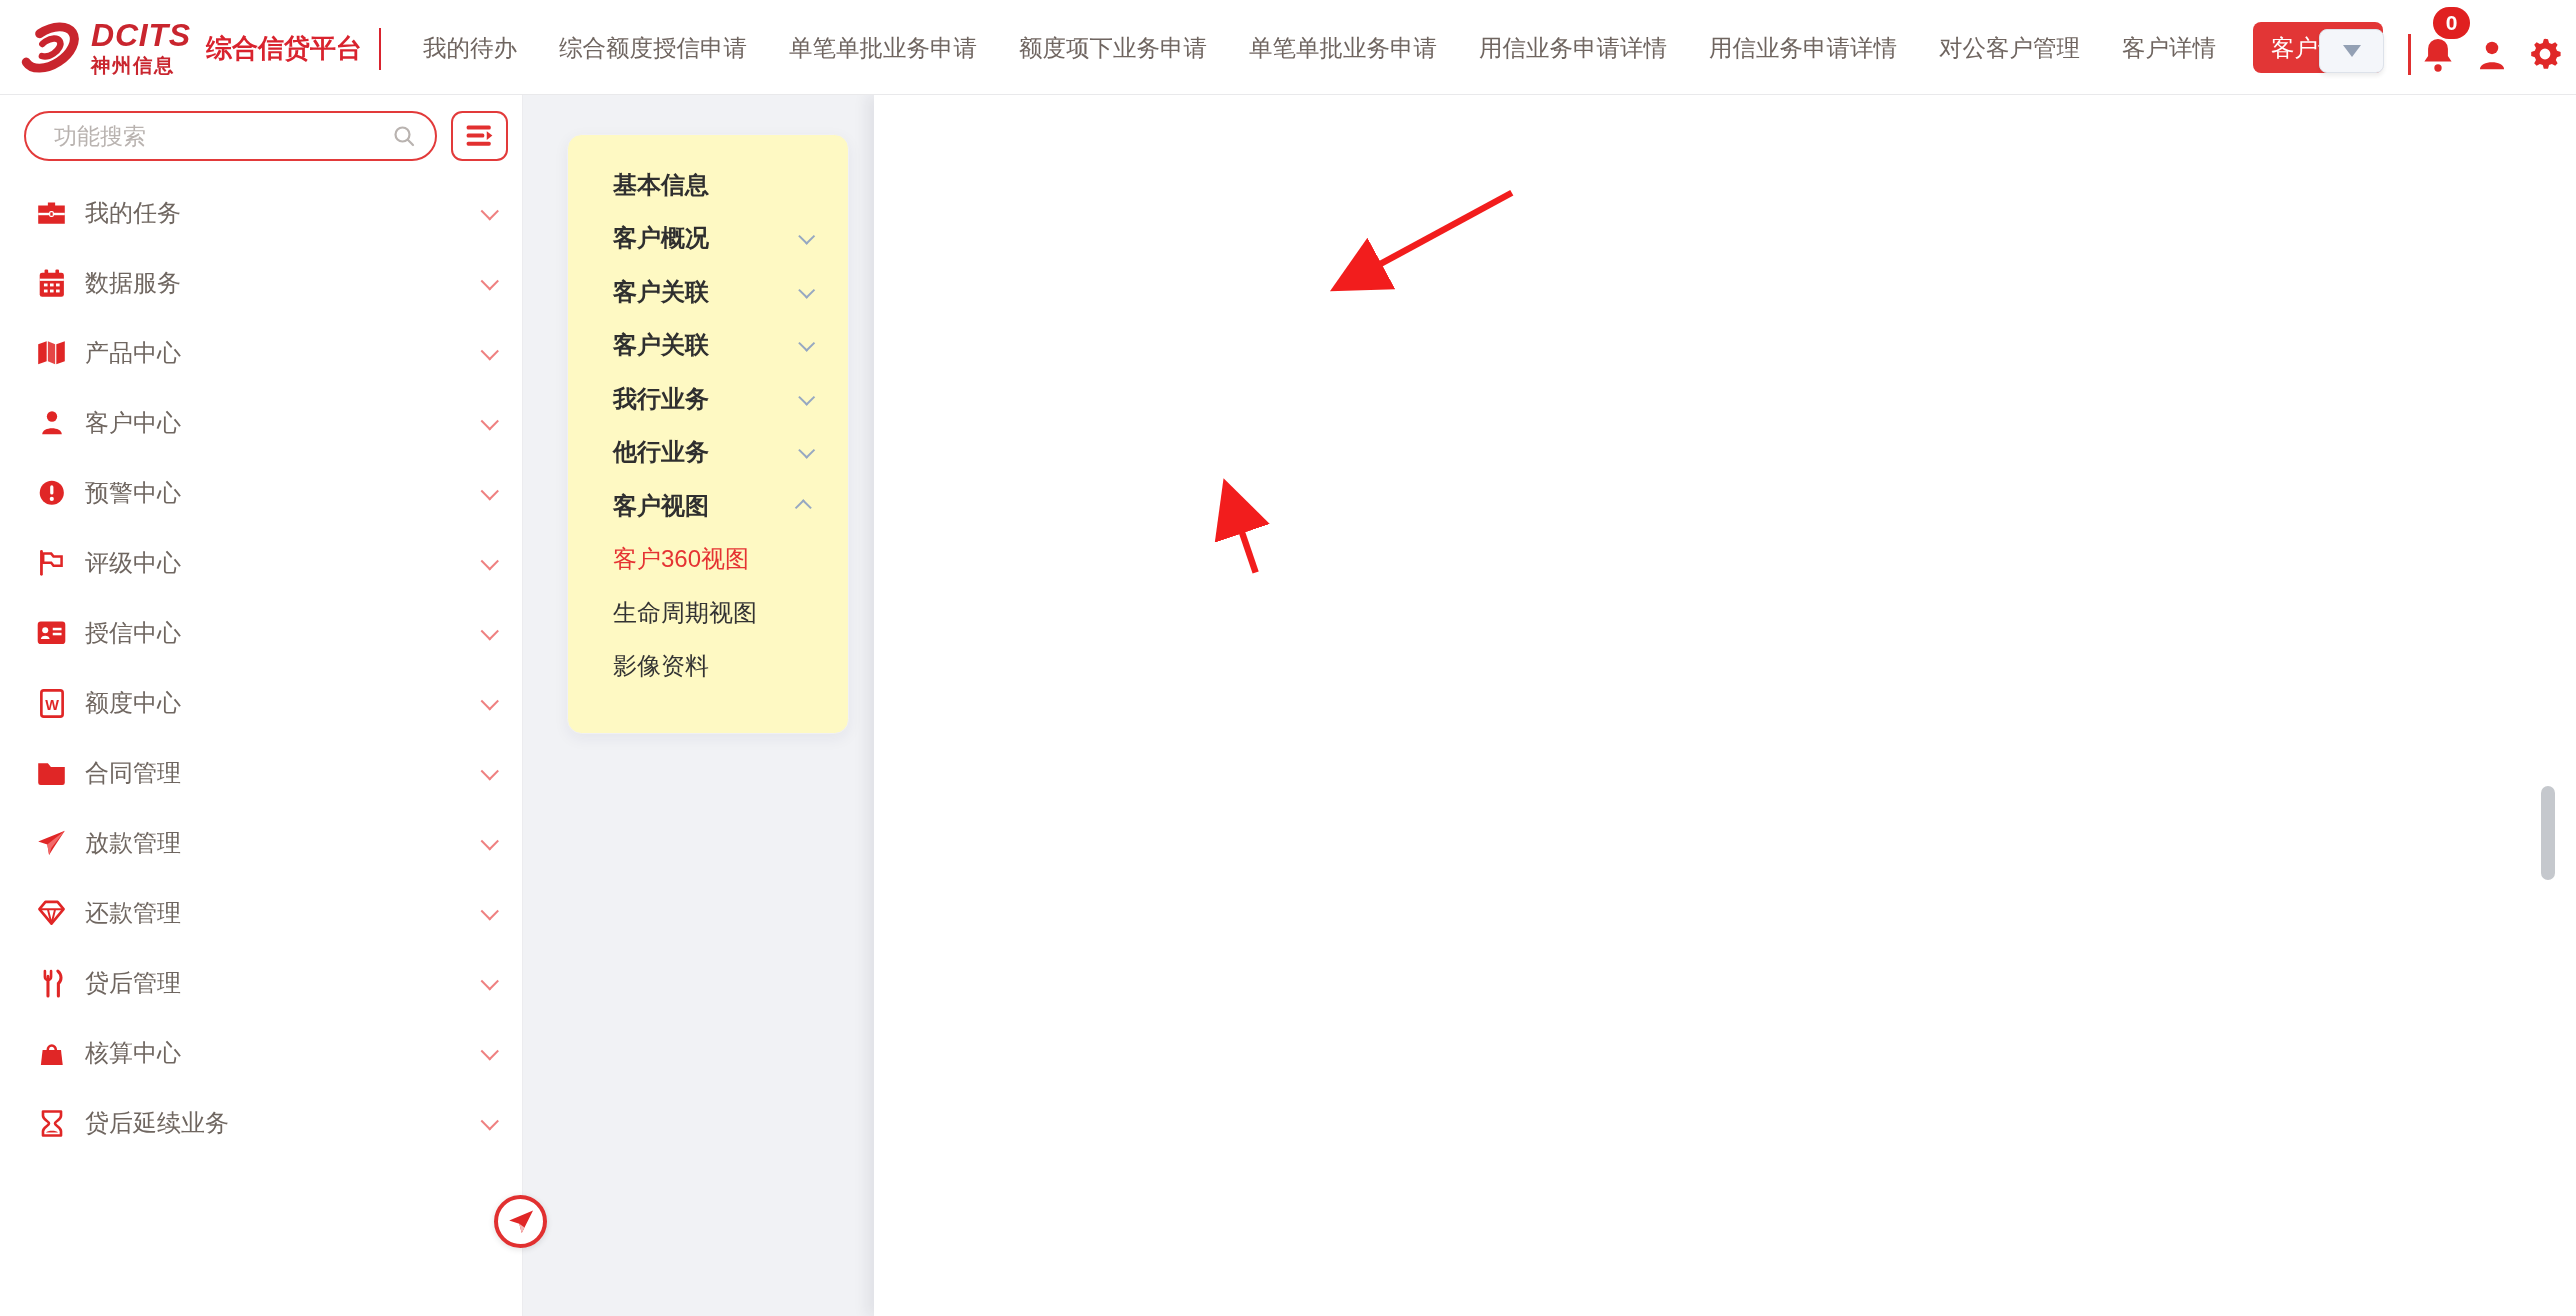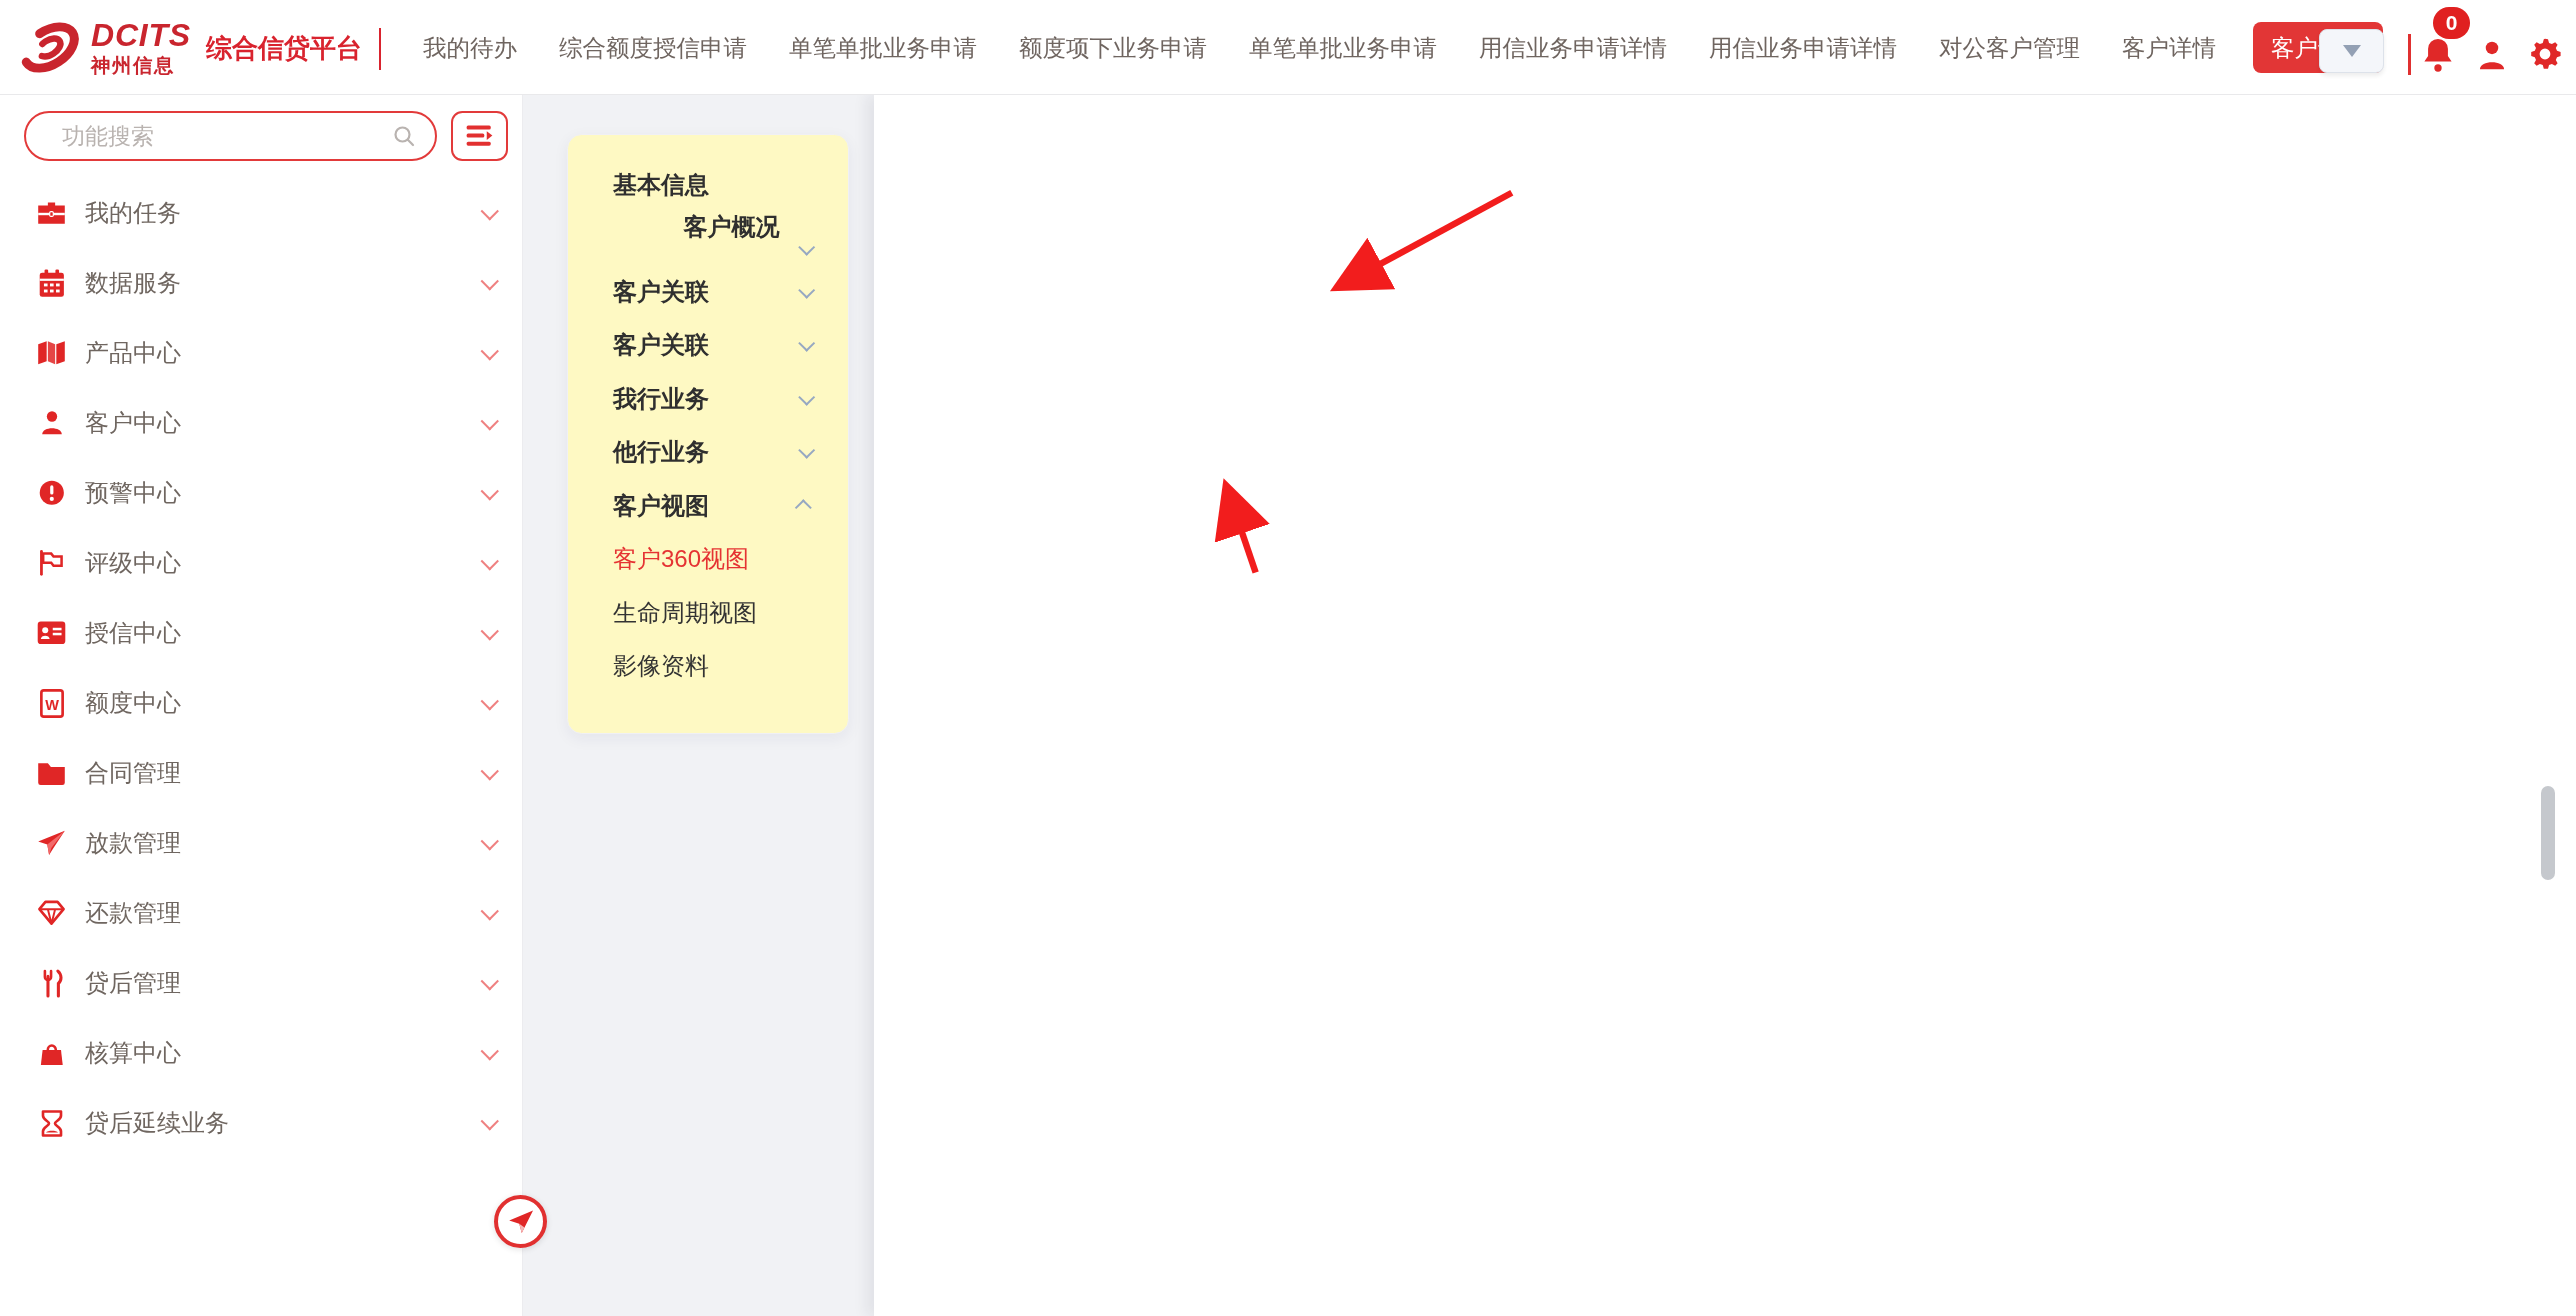--- a/index.html
+++ b/index.html
@@ -20,21 +20,21 @@
   .topnav-active { margin-left:-4.9px; background:#e23636; color:#fff; font-size:23.5px; padding:9.7px 18px; border-radius:8px; white-space:nowrap; cursor:pointer; }
   .dd-btn { position:absolute; left:2319px; top:29px; width:65px; height:44px; background:#f4f6fa; border:1.6px solid #dde2ea; border-radius:8px; box-shadow:0 2.4px 4px rgba(0,0,0,.07); display:flex; align-items:center; justify-content:center; cursor:pointer; }
   .dd-caret { width:0; height:0; border-left:9.7px solid transparent; border-right:9.7px solid transparent; border-top:12px solid #93a0b4; }
   .top-red-sep { position:absolute; left:2408px; top:34px; width:3.2px; height:41px; background:#e03030; }
   .icon-abs { position:absolute; cursor:pointer; }
   .notif-badge { position:absolute; left:2433px; top:6.5px; min-width:37px; height:32px; background:#e02020; border-radius:16px; color:#fff; font-size:21px; font-weight:bold; display:flex; align-items:center; justify-content:center; padding:0 8px; }
 
   
   .sidebar { position:absolute; left:0; top:95px; width:523px; height:1222px; background:#fff; border-right:1.6px solid #ececef; z-index:20; }
   .search-wrap { position:absolute; left:24px; top:16px; width:413px; height:50px; border:2px solid #e23a3a; border-radius:25px; background:#fff; display:flex; align-items:center; }
-  .search-input { flex:1; border:none; outline:none; background:transparent; font-size:23px; color:#555; padding-left:36px; font-family:inherit; }
+  .search-input { flex:1; border:none; outline:none; background:transparent; font-size:23px; color:#555; padding-left:28px; font-family:inherit; }
   .search-input::placeholder { color:#b9b3b0; }
   .search-ico { margin-right:19.4px; }
   .menu-btn { position:absolute; left:451px; top:16px; width:57px; height:50px; border:2px solid #e23a3a; border-radius:11.3px; background:#fff; display:flex; align-items:center; justify-content:center; cursor:pointer; }
   .side-list { position:absolute; left:0; top:83px; width:523px; }
   .side-item { height:70px; display:flex; align-items:center; cursor:pointer; }
   .side-ico { width:31px; margin-left:36px; display:flex; justify-content:center; }
   .side-label { margin-left:18px; font-size:24px; color:#6f6660; }
   .side-chev { margin-left:auto; margin-right:29px; width:13px; height:13px; border-right:2.4px solid #ef8080; border-bottom:2.4px solid #ef8080; transform:rotate(45deg) translateY(-3.2px); }
   .collapse-btn { position:absolute; left:494px; top:1195px; width:53px; height:53px; border-radius:50%; background:#fff; border:4px solid #e13030; z-index:40; display:flex; align-items:center; justify-content:center; cursor:pointer; box-shadow:0 1.6px 6.5px rgba(0,0,0,.12); }
 
@@ -306,21 +306,21 @@
     <svg width="31" height="27.6" viewBox="0 0 24 22">
       <path d="M22 2 L3 10 l8 2.5 L13 20 l3-6 z" fill="#e02626"></path>
       <path d="M11 12.5 L13 20 l2.2-4.5 z" fill="#f6b7b7"></path>
     </svg>
   </div>
 
   <div class="subcard">
     <div class="sub-item" style="top:23px;">
       <span class="sub-label">基本信息</span>
     </div>
-    <div class="sub-item" style="top:76px;flex-direction:column;">
+    <div class="sub-item" style="top:76px;">
       <span class="sub-label">客户概况</span>
       <span class="sub-chev"></span>
     </div>
     <div class="sub-item" style="top:130px;">
       <span class="sub-label">客户关联</span>
       <span class="sub-chev"></span>
     </div>
     <div class="sub-item" style="top:183px;">
       <span class="sub-label">客户关联</span>
       <span class="sub-chev"></span>

